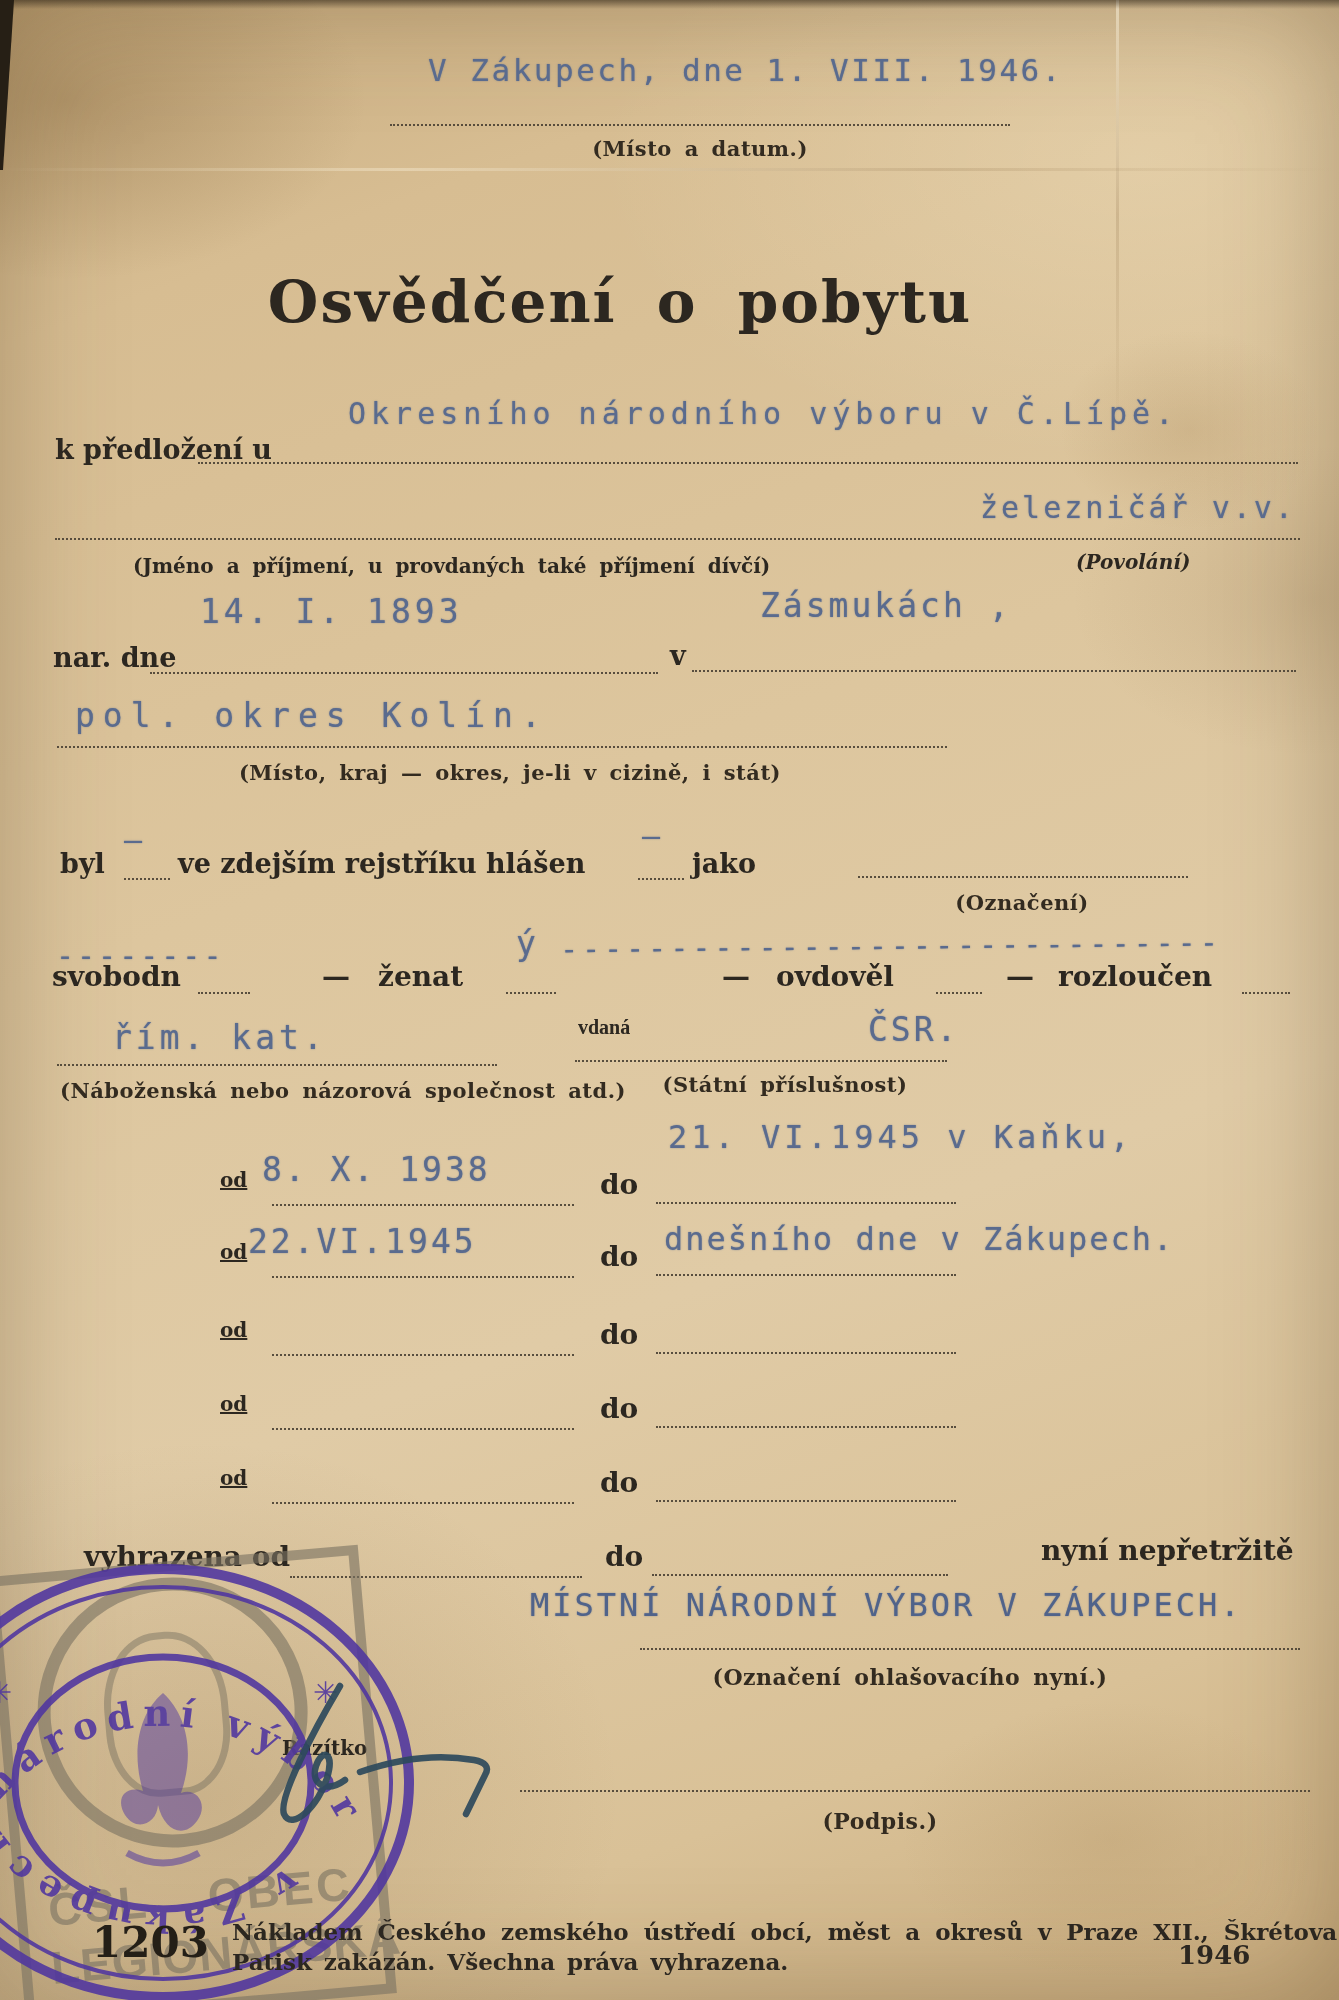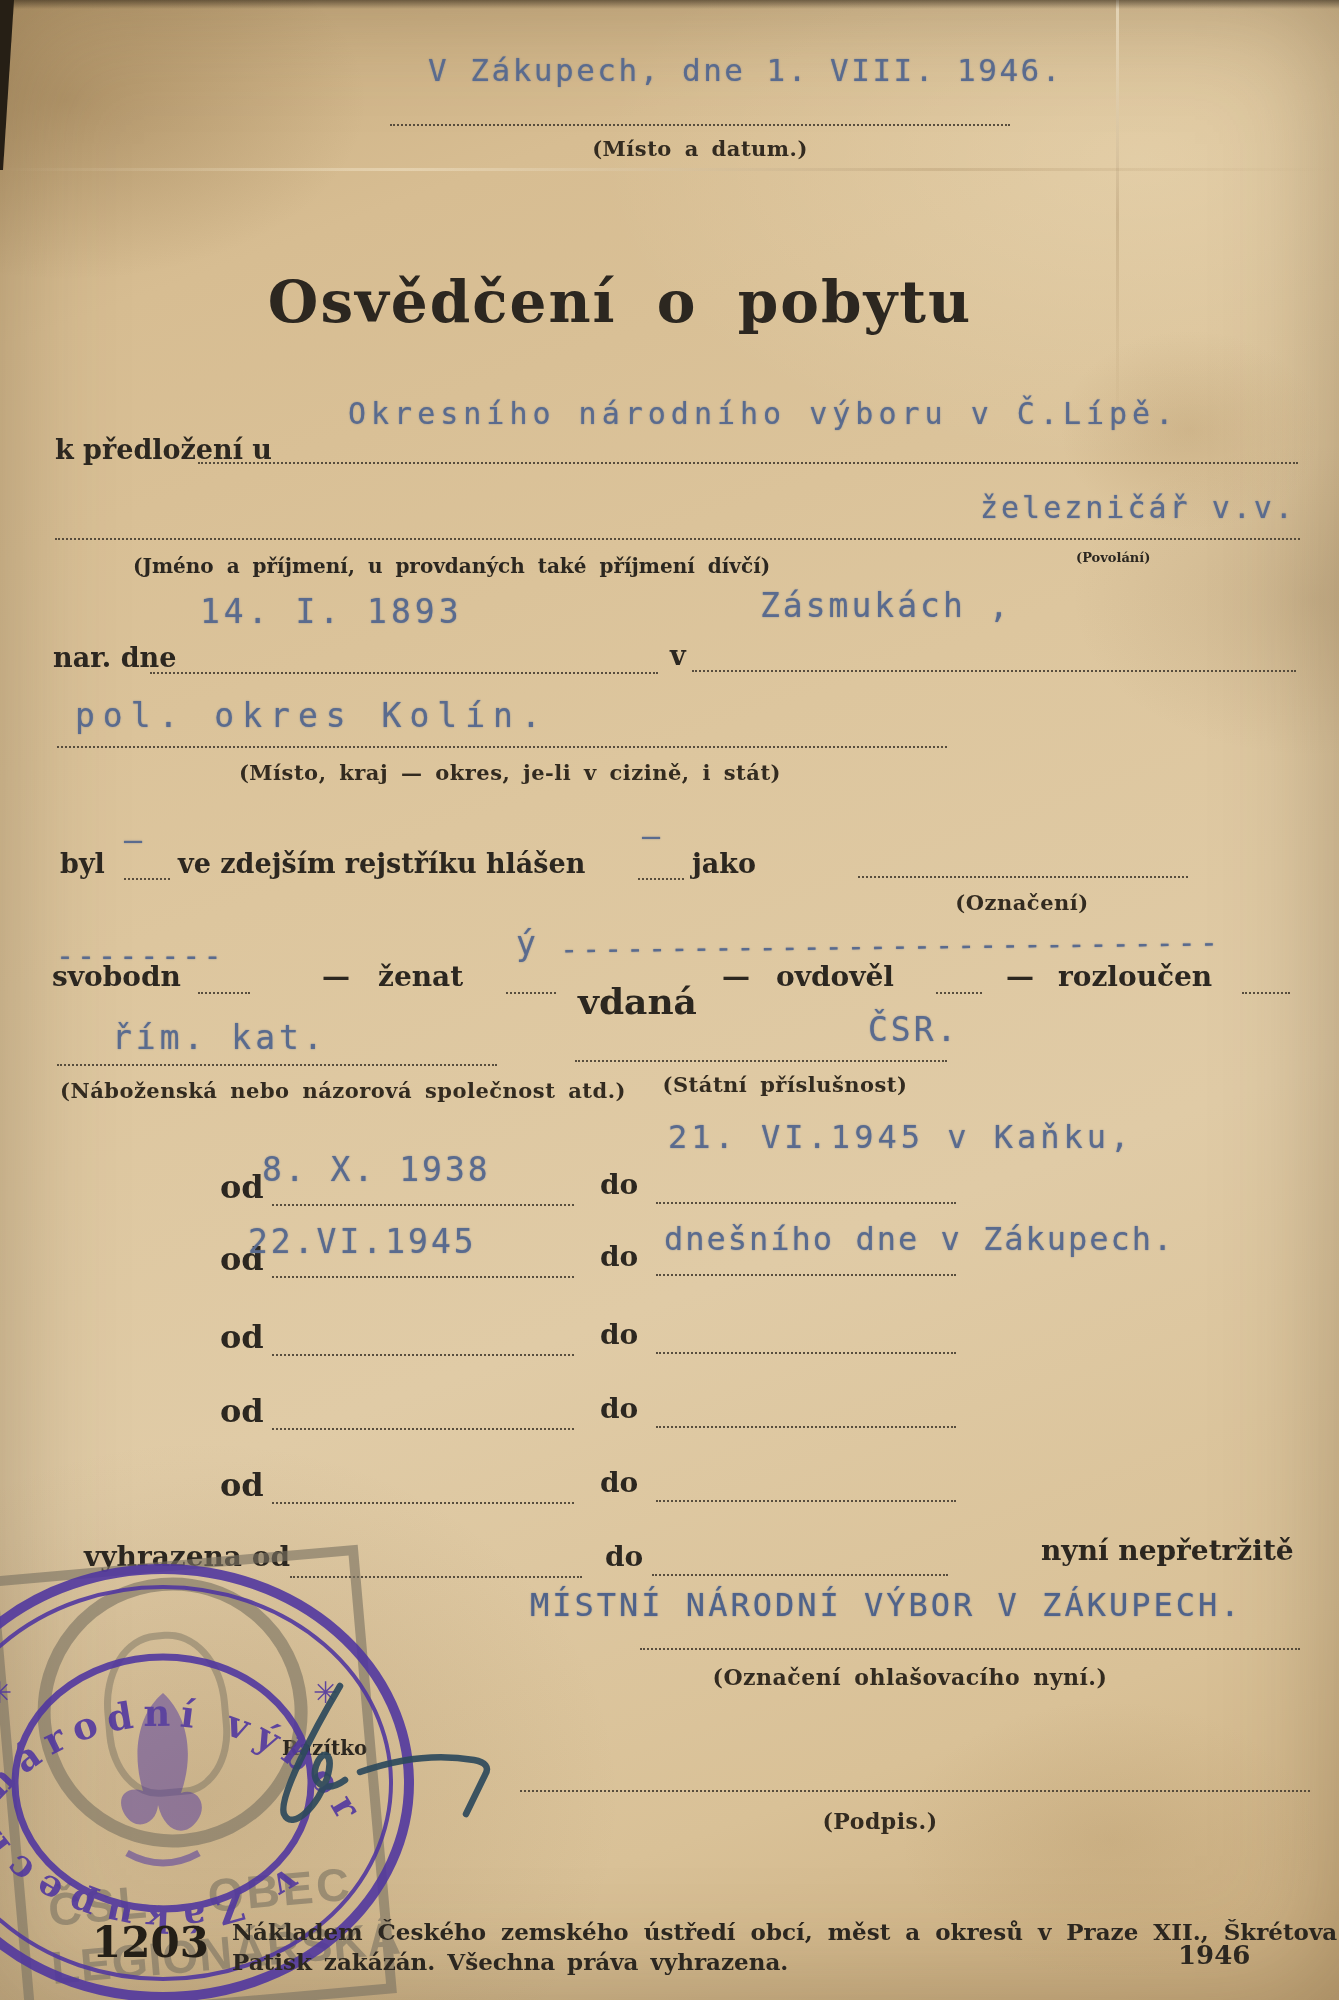--- a/index.html
+++ b/index.html
@@ -43,21 +43,21 @@
   .wm-blob{position:absolute;left:95px;top:60px;width:110px;height:150px;color:#7c7463;
       border:7px solid #7c7463;border-radius:46% 46% 40% 40%;opacity:.8;}
   .wm-word{position:absolute;font-size:46px;letter-spacing:3px;}
 
   
   .stamp-svg{position:absolute;left:-95px;top:1553px;width:580px;height:455px;z-index:4;opacity:.88;}
 
   .sig-svg{position:absolute;left:222px;top:1672px;width:345px;height:175px;z-index:5;}
 
   .rowbox{position:absolute;left:0;width:1339px;height:64px;}
-  .rowbox .lbl-od{left:220px;top:0;font-size:32px;}
+  .rowbox .lbl-od{left:220px;top:0;font-size:20px;text-decoration:underline;}
   .rowbox .lbl-do{left:600px;top:0;font-size:28px;}
   .rowbox .dots-od{left:272px;top:36px;width:302px;}
   .rowbox .dots-do{left:656px;top:34px;width:300px;}
   .rowbox .val-od{left:262px;top:-18px;font-size:33px;letter-spacing:3px;}
   .rowbox .val-do{left:664px;top:-20px;font-size:32px;letter-spacing:2px;}
   .r1 .val-do{top:-50px;left:668px;letter-spacing:4px;}
 </style>
 </head>
 <body>
 
@@ -75,21 +75,21 @@
 
   <div class="abs p ctr" style="left:150px;top:268px;width:940px;font-size:58px;letter-spacing:2px;word-spacing:18px;">Osvědčení o pobytu</div>
 
   <div class="abs typed" style="left:348px;top:396px;font-size:30px;letter-spacing:5px;">Okresního národního výboru v Č.Lípě.</div>
   <div class="abs p" style="left:55px;top:434px;font-size:27px;">k předložení u</div>
   <div class="dots" style="left:198px;top:462px;width:1100px;"></div>
 
   <div class="abs typed" style="left:980px;top:490px;font-size:30px;letter-spacing:3px;">železničář v.v.</div>
   <div class="dots" style="left:55px;top:538px;width:1245px;"></div>
   <div class="abs p" style="left:133px;top:554px;font-size:20px;word-spacing:6px;">(Jméno a příjmení, u provdaných také příjmení dívčí)</div>
-  <div class="abs p" style="left:1076px;top:550px;font-size:13px;">(Povolání)</div>
+  <div class="abs p" style="left:1076px;top:550px;font-size:20px;font-style:italic;">(Povolání)</div>
 
   <div class="abs typed" style="left:200px;top:592px;font-size:33px;letter-spacing:4px;">14. I. 1893</div>
   <div class="abs typed" style="left:760px;top:586px;font-size:33px;letter-spacing:3px;">Zásmukách ,</div>
   <div class="abs p" style="left:53px;top:642px;font-size:27px;">nar. dne</div>
   <div class="dots" style="left:150px;top:672px;width:508px;"></div>
   <div class="abs p" style="left:670px;top:640px;font-size:27px;">v</div>
   <div class="dots" style="left:692px;top:670px;width:604px;"></div>
 
   <div class="abs typed" style="left:75px;top:696px;font-size:33px;letter-spacing:8px;">pol.  okres Kolín.</div>
   <div class="dots" style="left:57px;top:746px;width:890px;"></div>
@@ -106,21 +106,21 @@
   <div class="abs p plabel ctr" style="left:872px;top:890px;width:300px;">(Označení)</div>
 
   <div class="abs typed" style="left:56px;top:938px;font-size:30px;letter-spacing:3px;">--------</div>
   <div class="abs p" style="left:52px;top:960px;font-size:28px;">svobodn</div>
   <div class="dots" style="left:198px;top:992px;width:52px;"></div>
   <div class="abs p" style="left:322px;top:960px;font-size:28px;">—</div>
   <div class="abs p" style="left:378px;top:960px;font-size:28px;">ženat</div>
   <div class="dots" style="left:506px;top:992px;width:50px;"></div>
   <div class="abs typed" style="left:516px;top:924px;font-size:33px;">ý</div>
   <div class="abs typed" style="left:560px;top:928px;font-size:30px;letter-spacing:4px;transform:rotate(-0.6deg);">------------------------------</div>
-  <div class="abs p" style="left:578px;top:980px;font-size:36px;">vdaná</div>
+  <div class="abs p" style="left:578px;top:1016px;font-size:20px;font-family:Liberation Serif, serif;">vdaná</div>
   <div class="abs p" style="left:722px;top:960px;font-size:28px;">—</div>
   <div class="abs p" style="left:776px;top:960px;font-size:28px;">ovdověl</div>
   <div class="dots" style="left:936px;top:992px;width:46px;"></div>
   <div class="abs p" style="left:1006px;top:960px;font-size:28px;">—</div>
   <div class="abs p" style="left:1058px;top:960px;font-size:28px;">rozloučen</div>
   <div class="dots" style="left:1242px;top:992px;width:48px;"></div>
 
   <div class="abs typed" style="left:112px;top:1018px;font-size:33px;letter-spacing:4px;">řím. kat.</div>
   <div class="abs typed" style="left:868px;top:1010px;font-size:33px;letter-spacing:3px;">ČSR.</div>
   <div class="dots" style="left:57px;top:1064px;width:440px;"></div>

